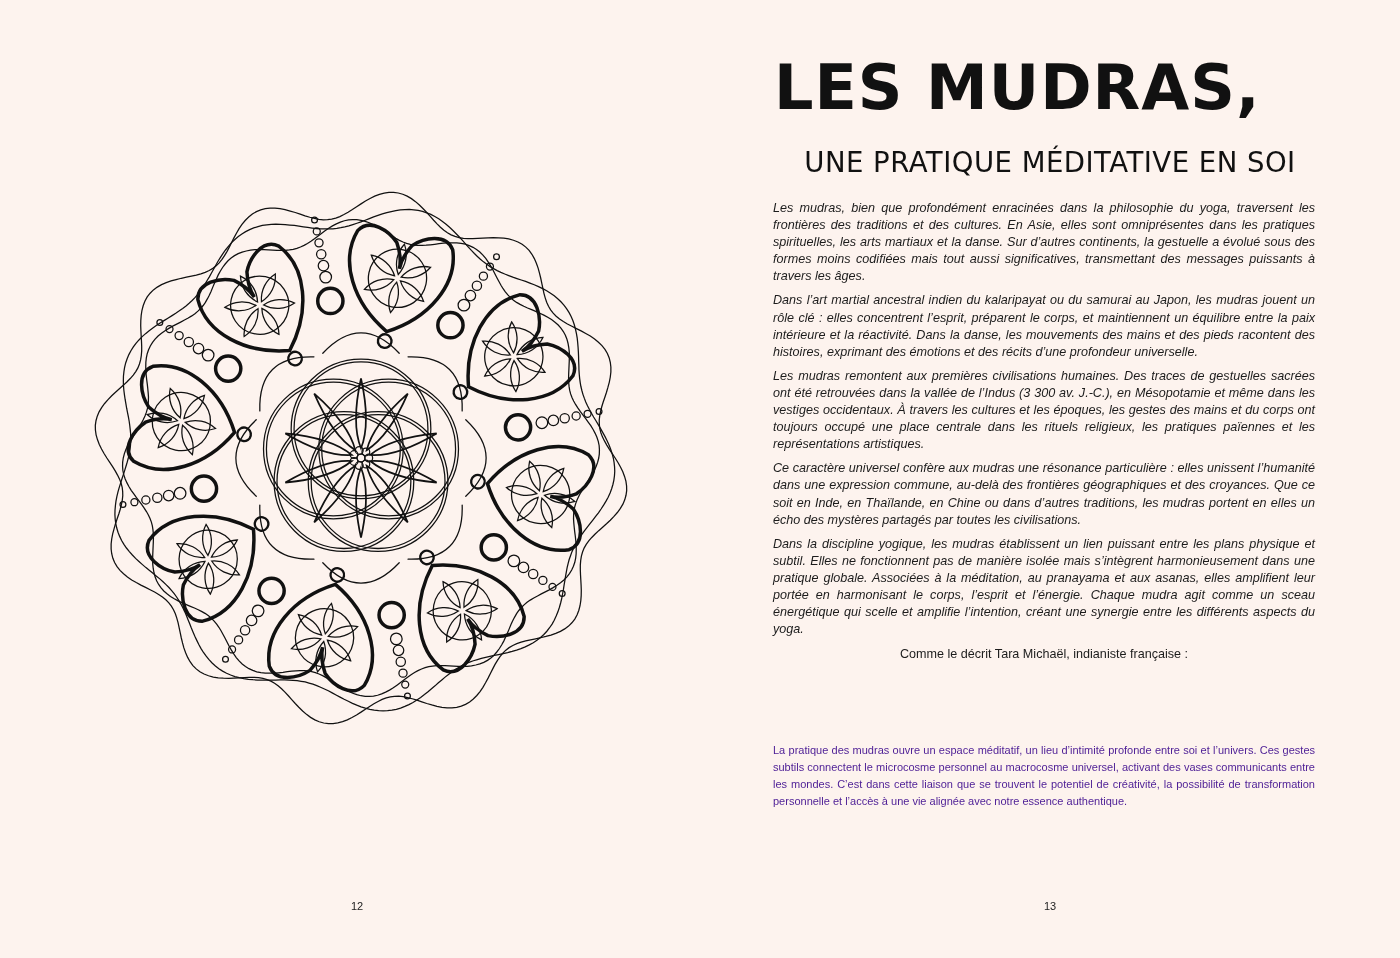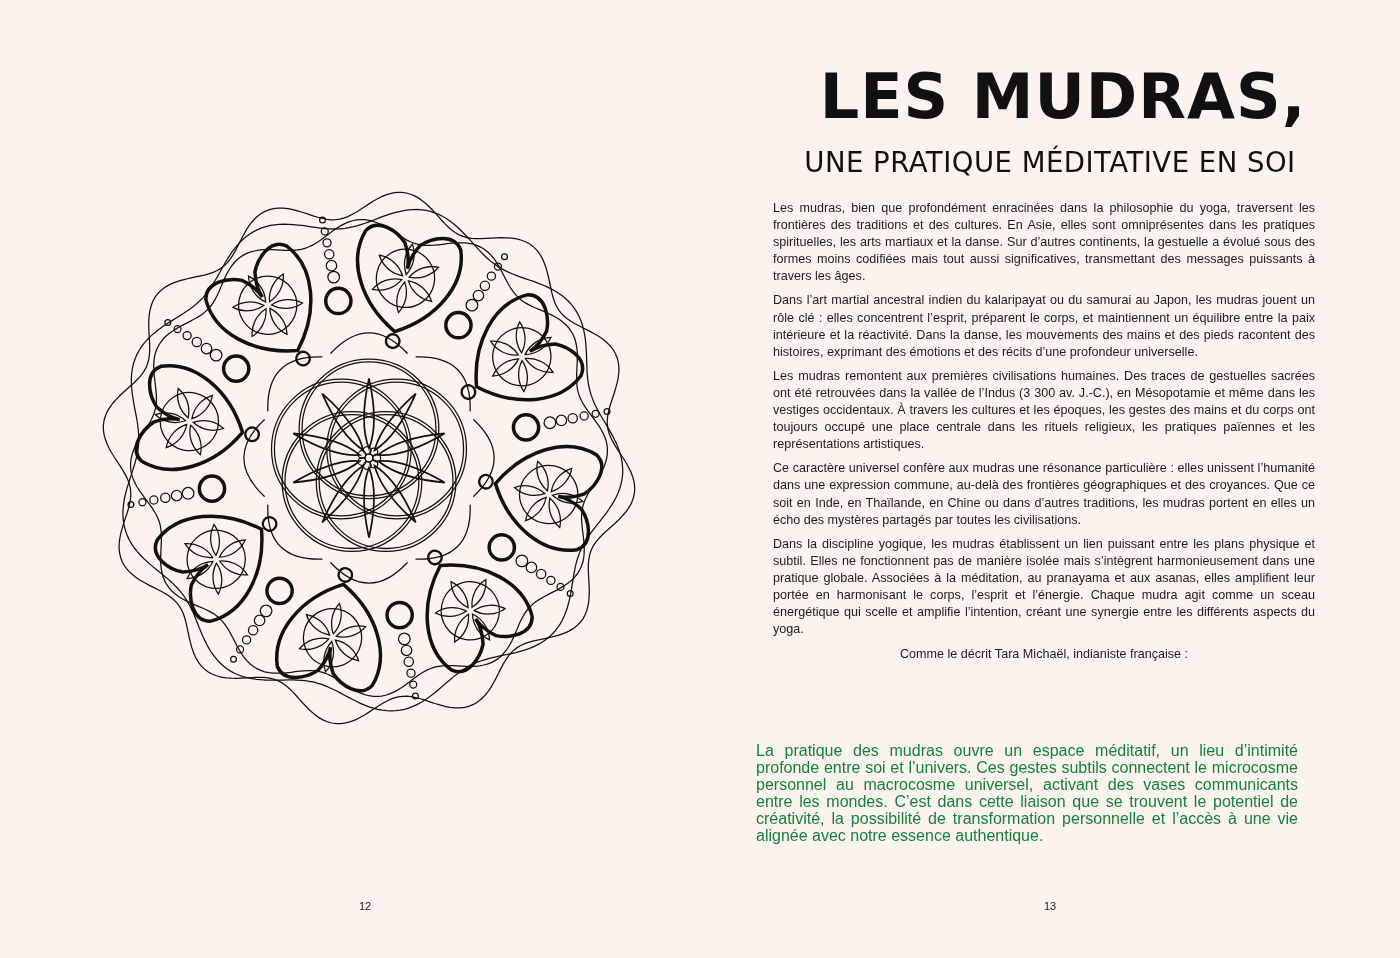--- a/index.html
+++ b/index.html
@@ -4,56 +4,56 @@
 <style>
   html, body { margin: 0; padding: 0; }
   body {
     width: 1400px; height: 958px; overflow: hidden;
     background: #fdf3ee;
     font-family: "Liberation Sans", "DejaVu Sans", sans-serif;
     color: #1a1a1a;
     position: relative;
   }
   .page { position: absolute; top: 0; height: 958px; }
-  .page-left { left: 16px; width: 700px; }
+  .page-left { left: 8px; width: 700px; }
   .page-right { left: 700px; width: 700px; }
 
   .mandala-wrap { position: absolute; left: 62px; top: 176px; width: 582px; height: 564px; }
   .mandala-wrap svg { width: 100%; height: 100%; display: block; }
 
   .title {
     position: absolute; left: 70px; width: 560px; top: 44px;
-    text-align: center; margin: 13px;
+    text-align: left; margin: 4px;
     font-family: "DejaVu Sans", sans-serif; font-weight: bold;
     font-size: 62px; letter-spacing: 1px; line-height: 80px;
     color: #111;
   }
   .subtitle {
     position: absolute; left: 70px; width: 560px; top: 140px;
     text-align: center; margin: 0;
     font-family: "DejaVu Sans", sans-serif; font-weight: normal;
     font-size: 29px; letter-spacing: 0.5px; line-height: 44px;
     color: #111; transform: scaleX(0.95); transform-origin: center;
   }
   .body-text {
     position: absolute; left: 73px; width: 542px; top: 200px;
     font-size: 12.6px; line-height: 17.1px; text-align: justify;
     hyphens: auto; color: #1c1c1c;
   }
-  .body-text p { margin: 0 0 7px 0; }
+  .body-text p { margin: 0 0 7px 0; font-style: italic; }
   .quote-block {
     position: absolute; left: 73px; width: 542px; top: 636px;
     text-align: center; font-size: 12.6px; line-height: 17px; color: #1c1c1c;
   }
   .quote-intro { margin: 10px 0 11px 0; }
   .quote { margin: 0; font-weight: bold; }
   .quote span { display: block; }
   .closing {
-    position: absolute; left: 56px; width: 542px; top: 742px;
-    font-size: 16px; line-height: 17.1px; text-align: justify; color: #15803d;
+    position: absolute; left: 73px; width: 542px; top: 742px;
+    font-size: 11px; line-height: 17.1px; text-align: justify; color: #4c1d95;
   }
   .closing p { margin: 0; }
   .folio {
     position: absolute; top: 900px; font-size: 11px;
     font-family: "Liberation Sans Narrow", "Liberation Sans", sans-serif; color: #222;
   }
   .folio-left { left: 343px; }
   .folio-right { left: 344px; }
 </style>
 </head>

